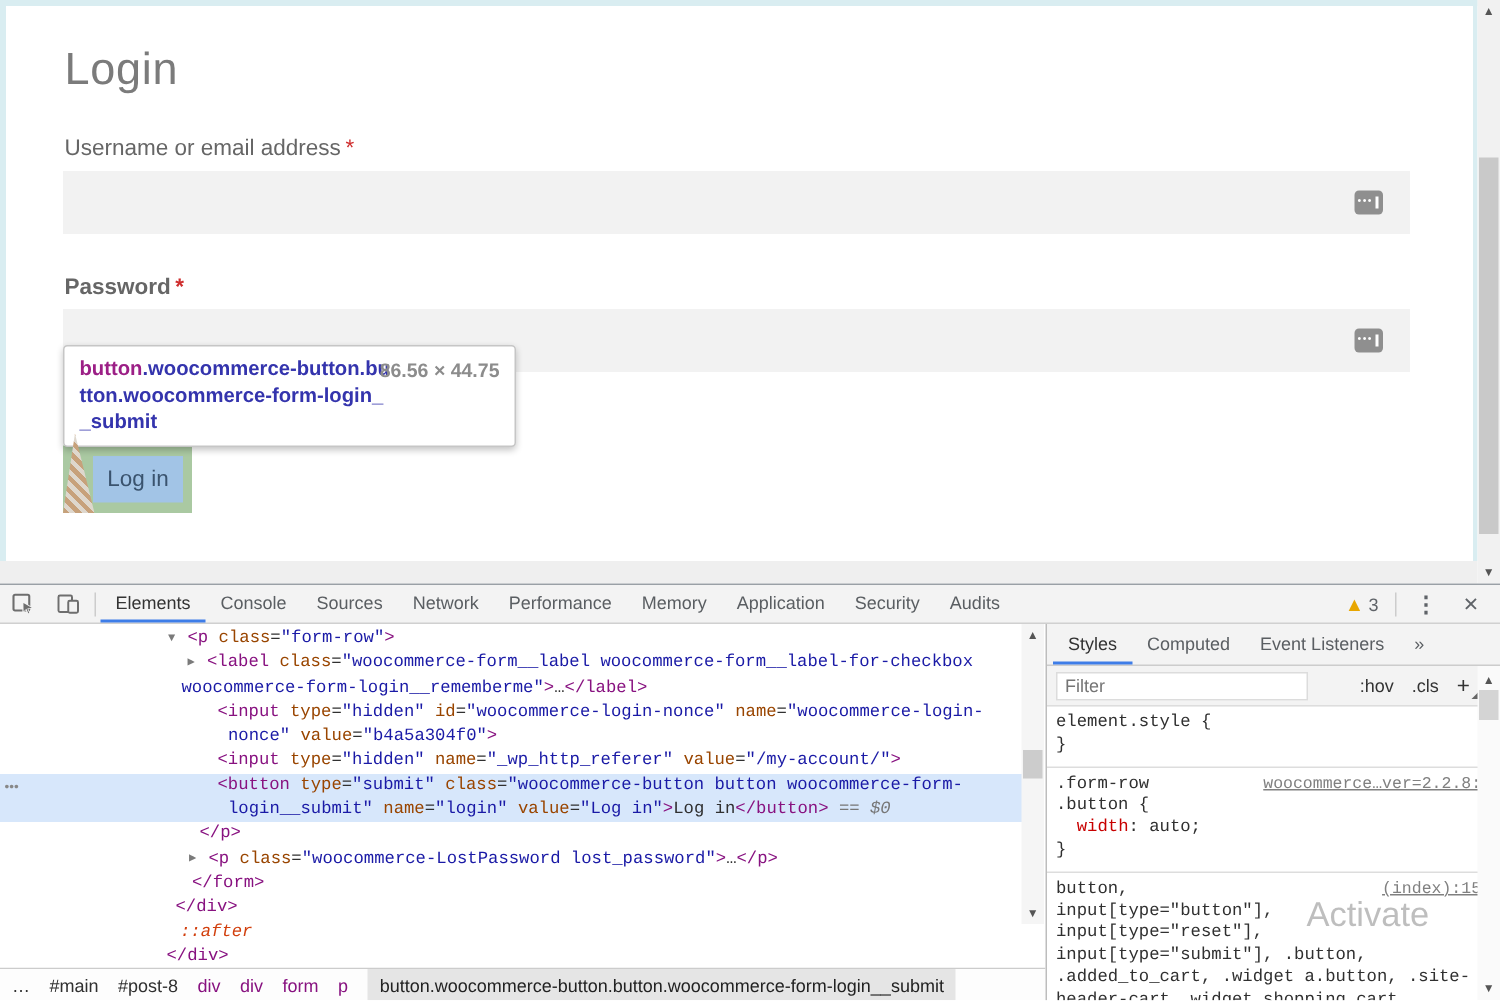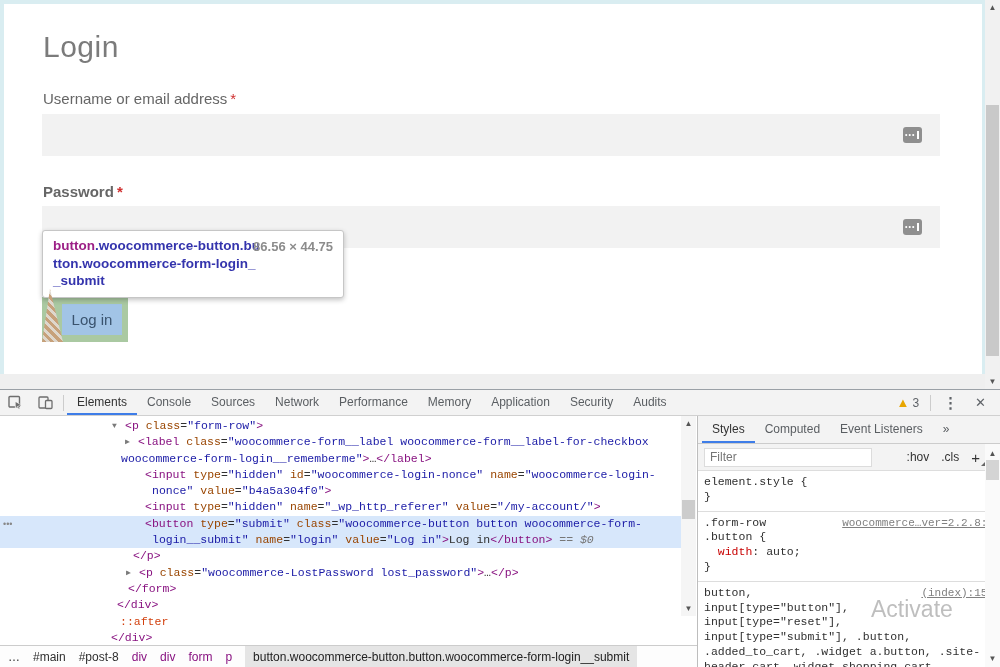--- a/index.html
+++ b/index.html
@@ -192,21 +192,21 @@
               <div class="code-line" style="padding-left: 121px;"><span class="tk-v">woocommerce-form-login__rememberme"</span><span class="tk-t">&gt;</span><span class="tk-p">…</span><span class="tk-t">&lt;/label&gt;</span></div>
               <div class="code-line" style="padding-left: 145px;"><span class="tk-t">&lt;input</span><span class="tk-p"> </span><span class="tk-a">type</span><span class="tk-p">=</span><span class="tk-v">"hidden"</span><span class="tk-p"> </span><span class="tk-a">id</span><span class="tk-p">=</span><span class="tk-v">"woocommerce-login-nonce"</span><span class="tk-p"> </span><span class="tk-a">name</span><span class="tk-p">=</span><span class="tk-v">"woocommerce-login-</span></div>
               <div class="code-line" style="padding-left: 152px;"><span class="tk-v">nonce"</span><span class="tk-p"> </span><span class="tk-a">value</span><span class="tk-p">=</span><span class="tk-v">"b4a5a304f0"</span><span class="tk-t">&gt;</span></div>
               <div class="code-line" style="padding-left: 145px;"><span class="tk-t">&lt;input</span><span class="tk-p"> </span><span class="tk-a">type</span><span class="tk-p">=</span><span class="tk-v">"hidden"</span><span class="tk-p"> </span><span class="tk-a">name</span><span class="tk-p">=</span><span class="tk-v">"_wp_http_referer"</span><span class="tk-p"> </span><span class="tk-a">value</span><span class="tk-p">=</span><span class="tk-v">"/my-account/"</span><span class="tk-t">&gt;</span></div>
               <div class="code-line hl" style="padding-left: 145px;"><span class="tk-t">&lt;button</span><span class="tk-p"> </span><span class="tk-a">type</span><span class="tk-p">=</span><span class="tk-v">"submit"</span><span class="tk-p"> </span><span class="tk-a">class</span><span class="tk-p">=</span><span class="tk-v">"woocommerce-button button woocommerce-form-</span></div>
               <div class="code-line hl" style="padding-left: 152px;"><span class="tk-v">login__submit"</span><span class="tk-p"> </span><span class="tk-a">name</span><span class="tk-p">=</span><span class="tk-v">"login"</span><span class="tk-p"> </span><span class="tk-a">value</span><span class="tk-p">=</span><span class="tk-v">"Log in"</span><span class="tk-t">&gt;</span><span class="tk-p">Log in</span><span class="tk-t">&lt;/button&gt;</span><span class="tk-m"> == $0</span></div>
               <div class="code-line" style="padding-left: 133px;"><span class="tk-t">&lt;/p&gt;</span></div>
               <div class="code-line" style="padding-left: 126px;"><span class="tk-arc">▶</span><span class="tk-t">&lt;p</span><span class="tk-p"> </span><span class="tk-a">class</span><span class="tk-p">=</span><span class="tk-v">"woocommerce-LostPassword lost_password"</span><span class="tk-t">&gt;</span><span class="tk-p">…</span><span class="tk-t">&lt;/p&gt;</span></div>
               <div class="code-line" style="padding-left: 128px;"><span class="tk-t">&lt;/form&gt;</span></div>
               <div class="code-line" style="padding-left: 117px;"><span class="tk-t">&lt;/div&gt;</span></div>
-              <div class="code-line" style="padding-left: 120px;"><span class="tk-ps">::after</span></div>
+              <div class="code-line" style="padding-left: 120px; font-style: italic;"><span class="tk-ps">::after</span></div>
               <div class="code-line" style="padding-left: 111px;"><span class="tk-t">&lt;/div&gt;</span></div>
             </div>
           <div class="grip">•••</div>
           <div class="el-scroll">
             <div class="s-arrow" style="top:1px;">▲</div>
             <div class="thumb"></div>
             <div class="s-arrow" style="top:186px;">▼</div>
           </div>
         </div>
         <div class="dt-crumbs">

